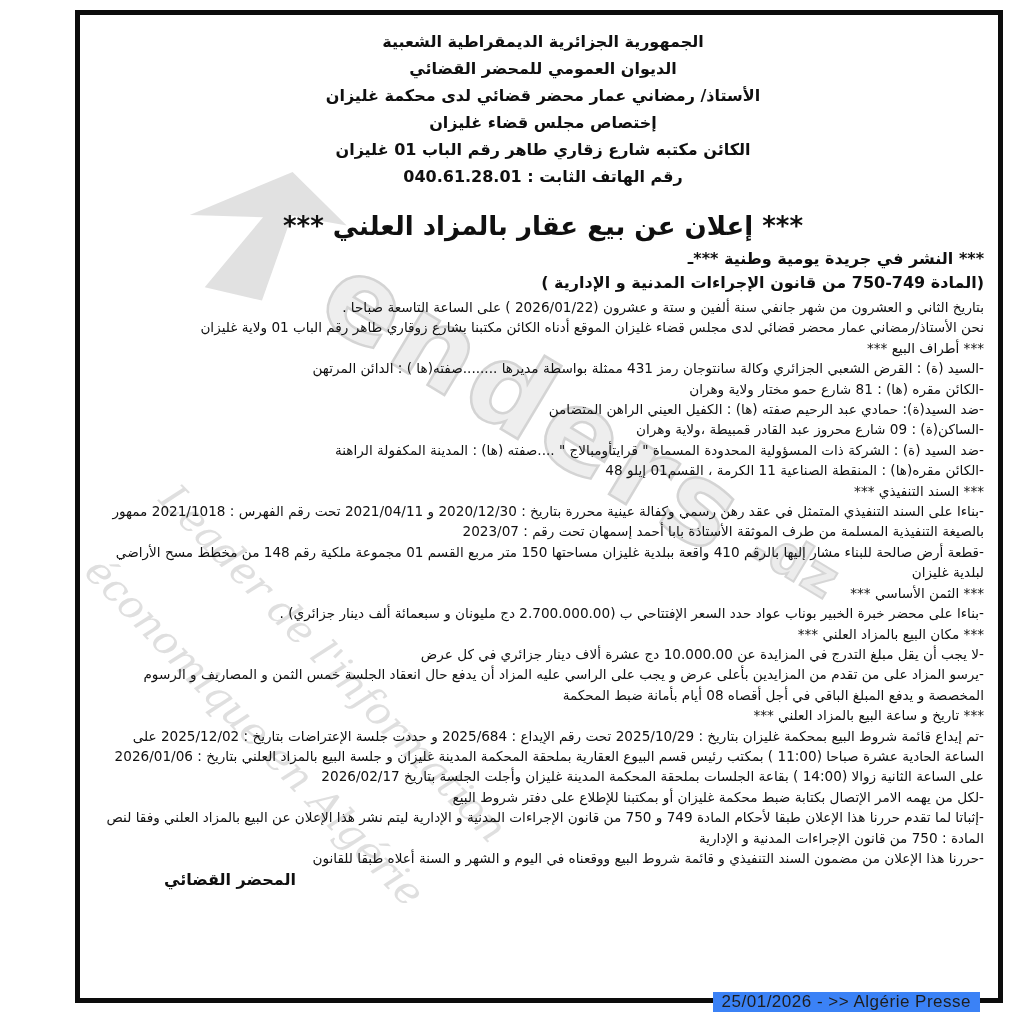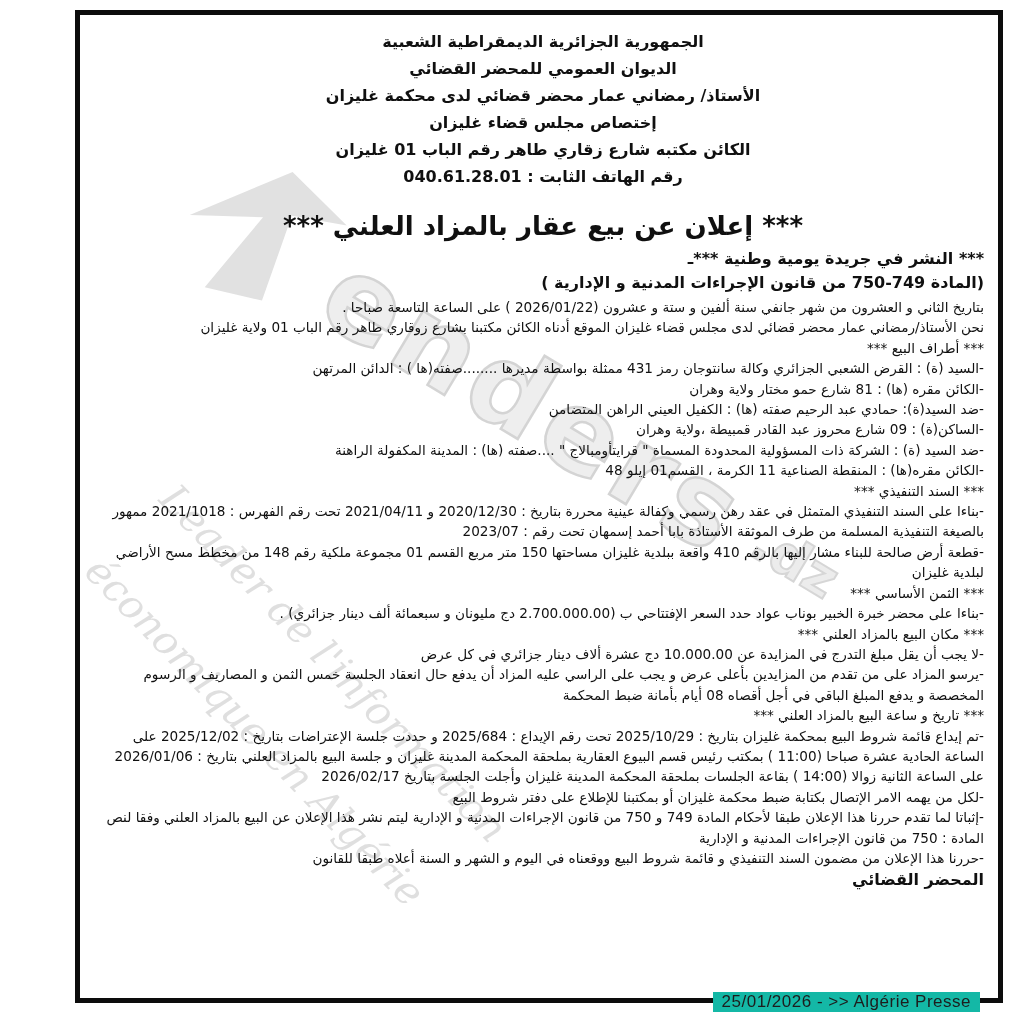--- a/index.html
+++ b/index.html
@@ -19,23 +19,23 @@
   
   .frame{position:absolute;left:75px;top:10px;width:928px;height:993px;box-sizing:border-box;
          border:5px solid #0c0c0c;}
   .content{position:relative;box-sizing:border-box;height:100%;padding:13px 14px 0 22px;
            direction:rtl;text-align:center;overflow:hidden;}
   .hline{font-size:16px;font-weight:bold;line-height:27px;}
   .notice-title{font-size:26px;font-weight:bold;line-height:42px;margin-top:15px;}
   .sub{font-size:16px;font-weight:bold;line-height:24px;text-align:right;}
   .body-list{margin-top:2px;text-align:right;}
   .para,.sect{font-size:13.6px;line-height:20.4px;}
-  .signature{font-size:16px;font-weight:bold;line-height:24px;text-align:right;padding-left:62px;}
+  .signature{font-size:16px;font-weight:bold;line-height:24px;text-align:left;padding-left:62px;}
   
-  .footer{position:absolute;right:18px;bottom:-14px;background:#14b8a6;padding:0 9px;
+  .footer{position:absolute;right:18px;bottom:-14px;background:#3b82f6;padding:0 9px;
           direction:ltr;font-family:"Liberation Sans",sans-serif;font-size:17px;
           letter-spacing:.5px;color:#1d1d1d;white-space:nowrap;}
 </style>
 </head>
 <body>
 
 <div class="page">
 
   <div class="watermark">
     <div class="wm-logo">

